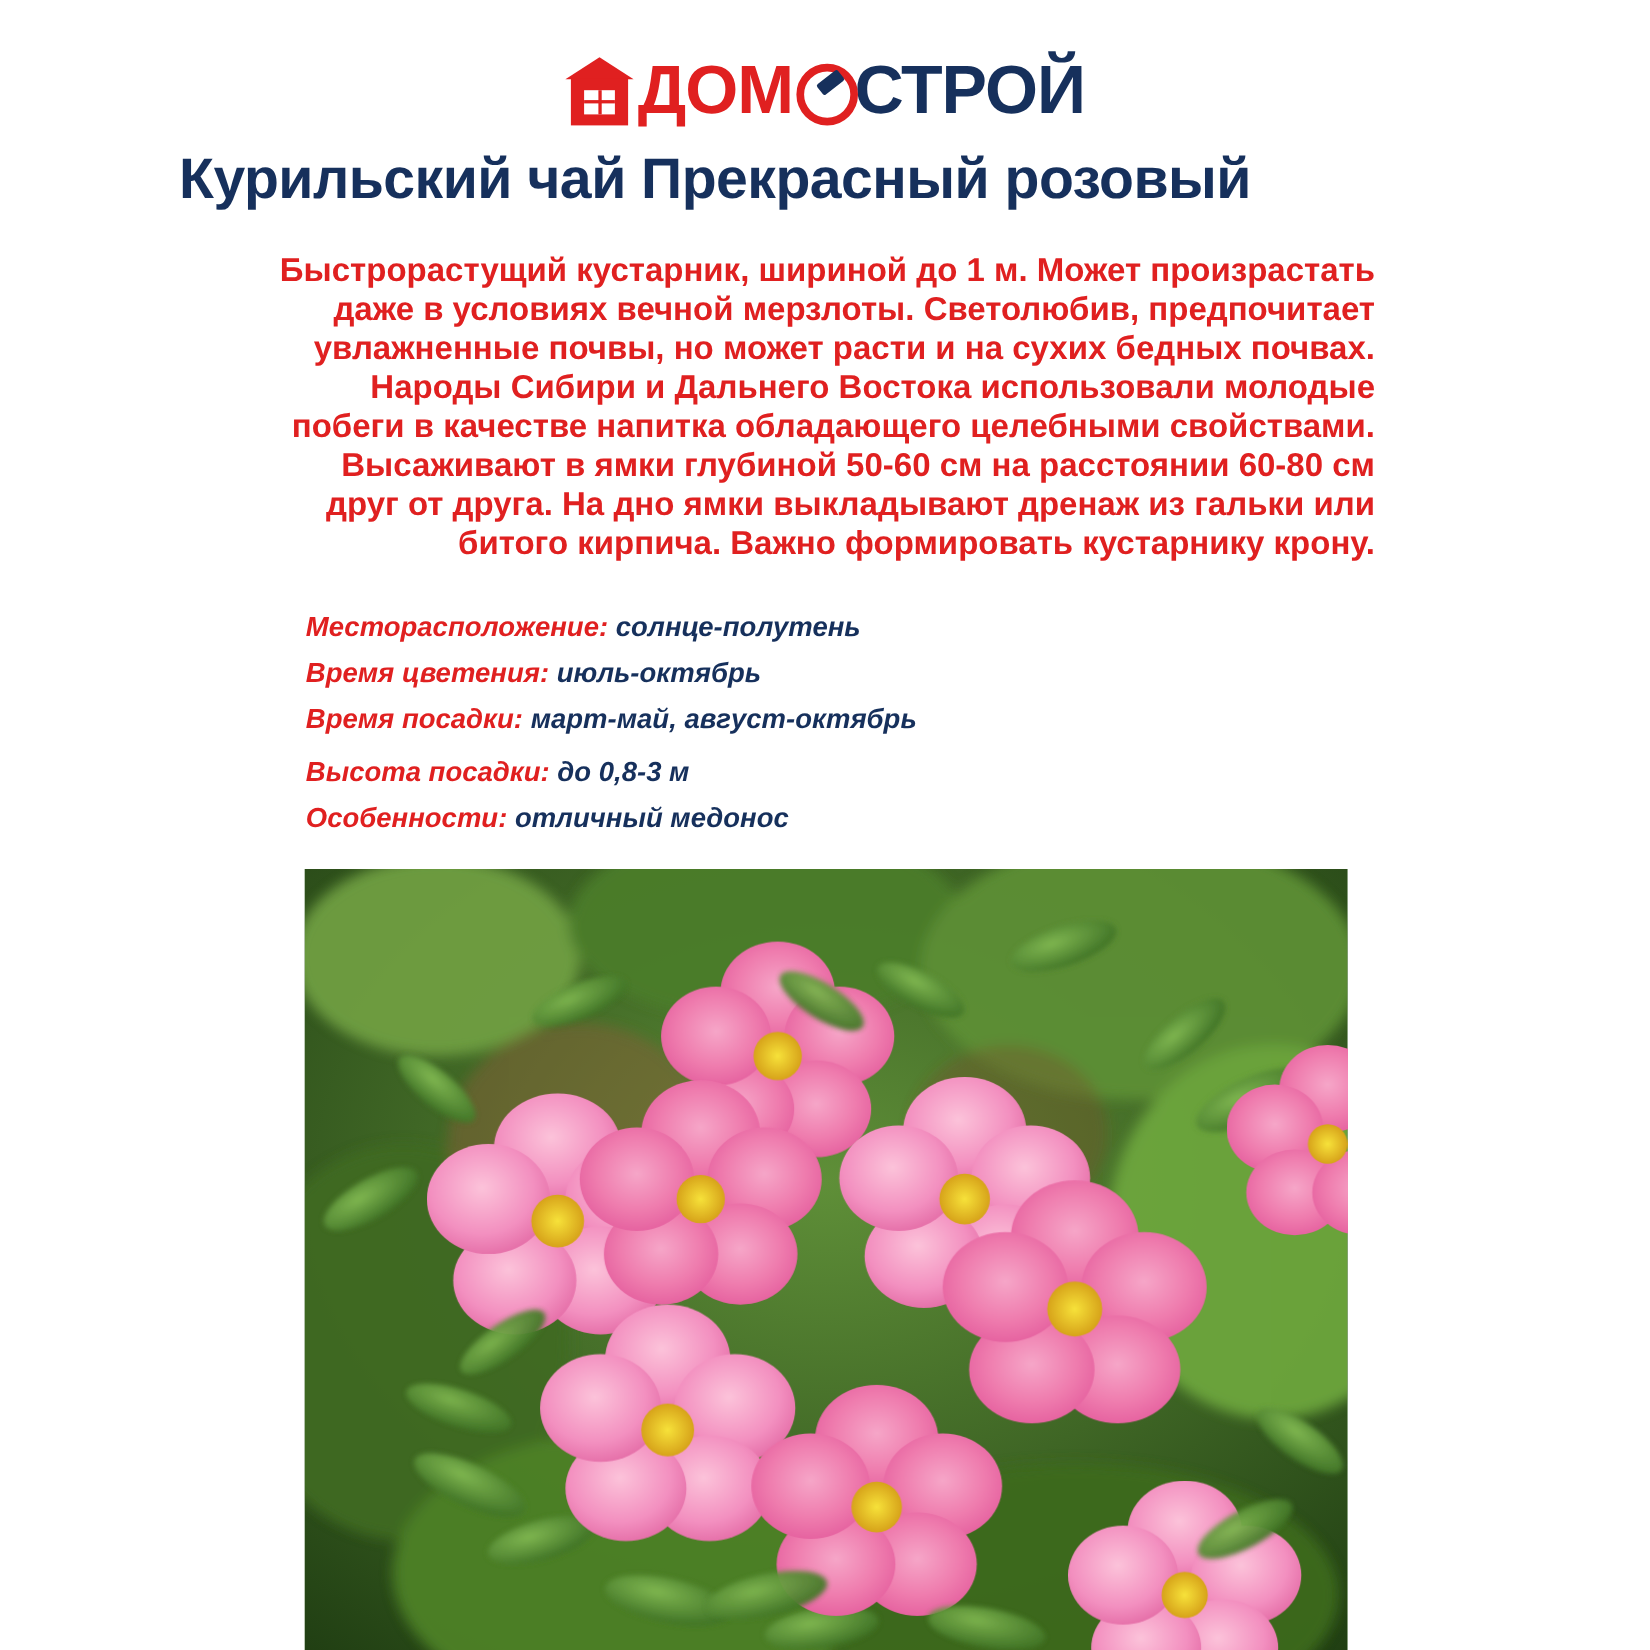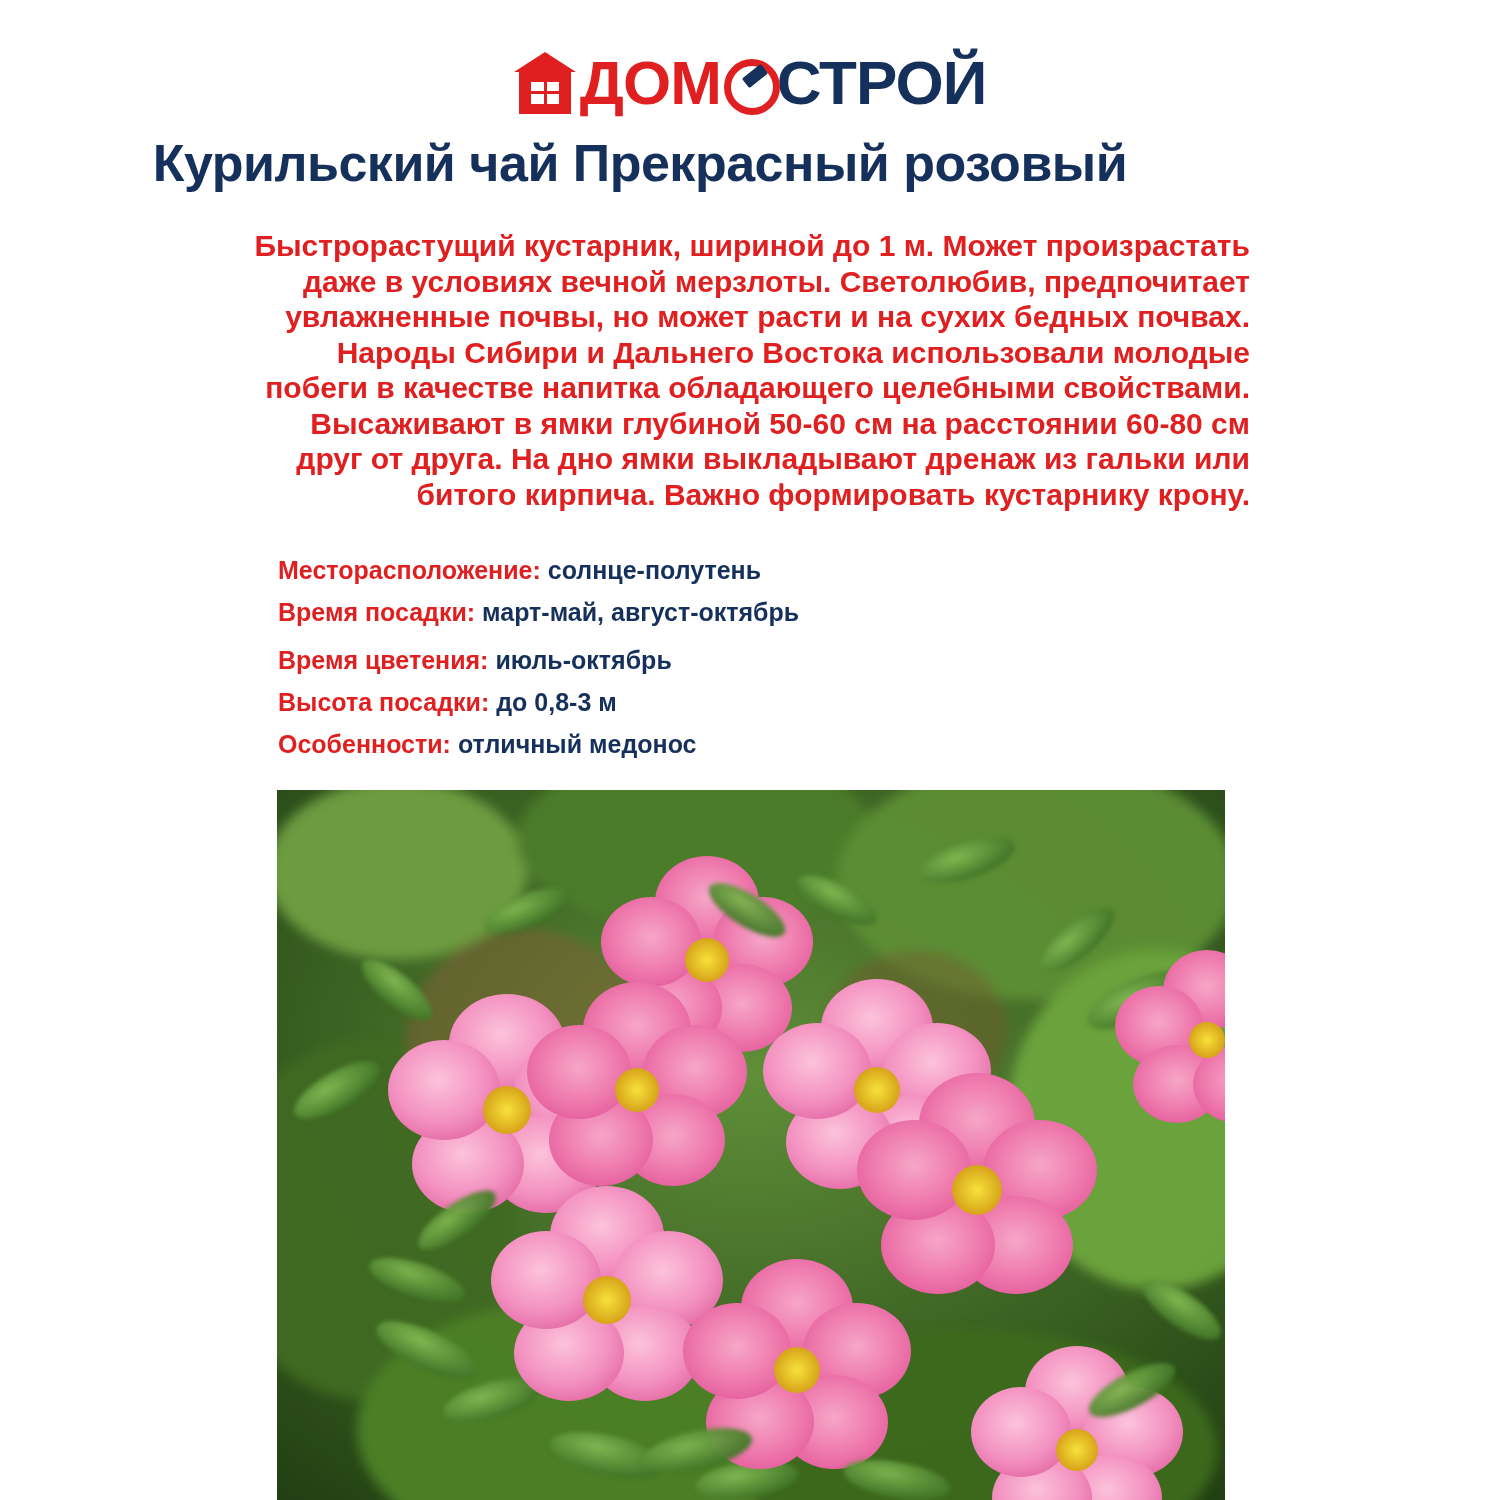--- a/index.html
+++ b/index.html
@@ -118,21 +118,21 @@
     height: 12px;
     background: #16305c;
     transform: rotate(-38deg);
     border-radius: 2px;
   }
 
   
   .title {
     position: absolute;
     top: 133px;
-    left: 4px;
+    left: 14px;
     width: 1272px;
     text-align: center;
     font-size: 52px;
     font-weight: bold;
     color: #16305c;
     letter-spacing: -0.5px;
   }
 
   
   .description {
@@ -154,20 +154,21 @@
     left: 278px;
     width: 1000px;
   }
   .spec-row {
     font-size: 25px;
     line-height: 28px;
     margin-bottom: 20px;
     color: #16305c;
     font-weight: bold;
     white-space: nowrap;
+    font-style: italic;
   }
   .spec-row.tight { margin-bottom: 14px; }
   .spec-label {
     color: #e02020;
     font-weight: bold;
   }
   .spec-value {
     color: #16305c;
     font-weight: bold;
   }
@@ -204,27 +205,27 @@
 
   <div class="title">Курильский чай Прекрасный розовый</div>
 
   <div class="description">Быстрорастущий кустарник, шириной до 1 м. Может произрастать даже в условиях вечной мерзлоты. Светолюбив, предпочитает увлажненные почвы, но может расти и на сухих бедных почвах. Народы Сибири и Дальнего Востока использовали молодые побеги в качестве напитка обладающего целебными свойствами. Высаживают в ямки глубиной 50-60 см на расстоянии 60-80 см друг от друга. На дно ямки выкладывают дренаж из гальки или битого кирпича. Важно формировать кустарнику крону.</div>
 
   <div class="specs">
     <div class="spec-row tight">
       <span class="spec-label">Месторасположение:</span>
       <span class="spec-value">солнце-полутень</span>
     </div>
+    <div class="spec-row tight">
+      <span class="spec-label">Время цветения:</span>
+      <span class="spec-value">июль-октябрь</span>
+    </div>
     <div class="spec-row">
       <span class="spec-label">Время посадки:</span>
       <span class="spec-value">март-май, август-октябрь</span>
-    </div>
-    <div class="spec-row tight">
-      <span class="spec-label">Время цветения:</span>
-      <span class="spec-value">июль-октябрь</span>
     </div>
     <div class="spec-row tight">
       <span class="spec-label">Высота посадки:</span>
       <span class="spec-value">до 0,8-3 м</span>
     </div>
     <div class="spec-row tight">
       <span class="spec-label">Особенности:</span>
       <span class="spec-value">отличный медонос</span>
     </div>
   </div>

